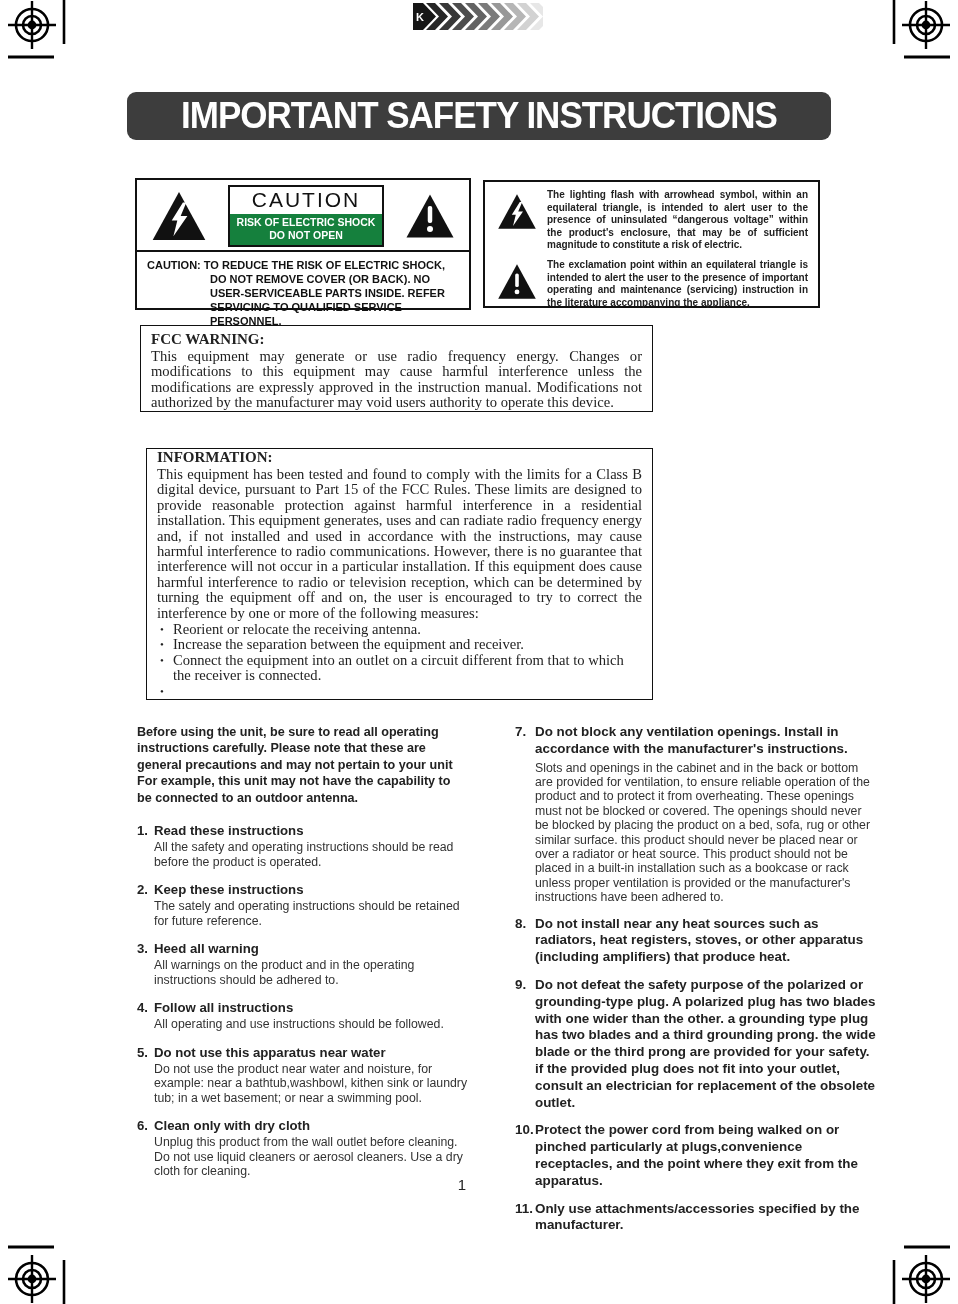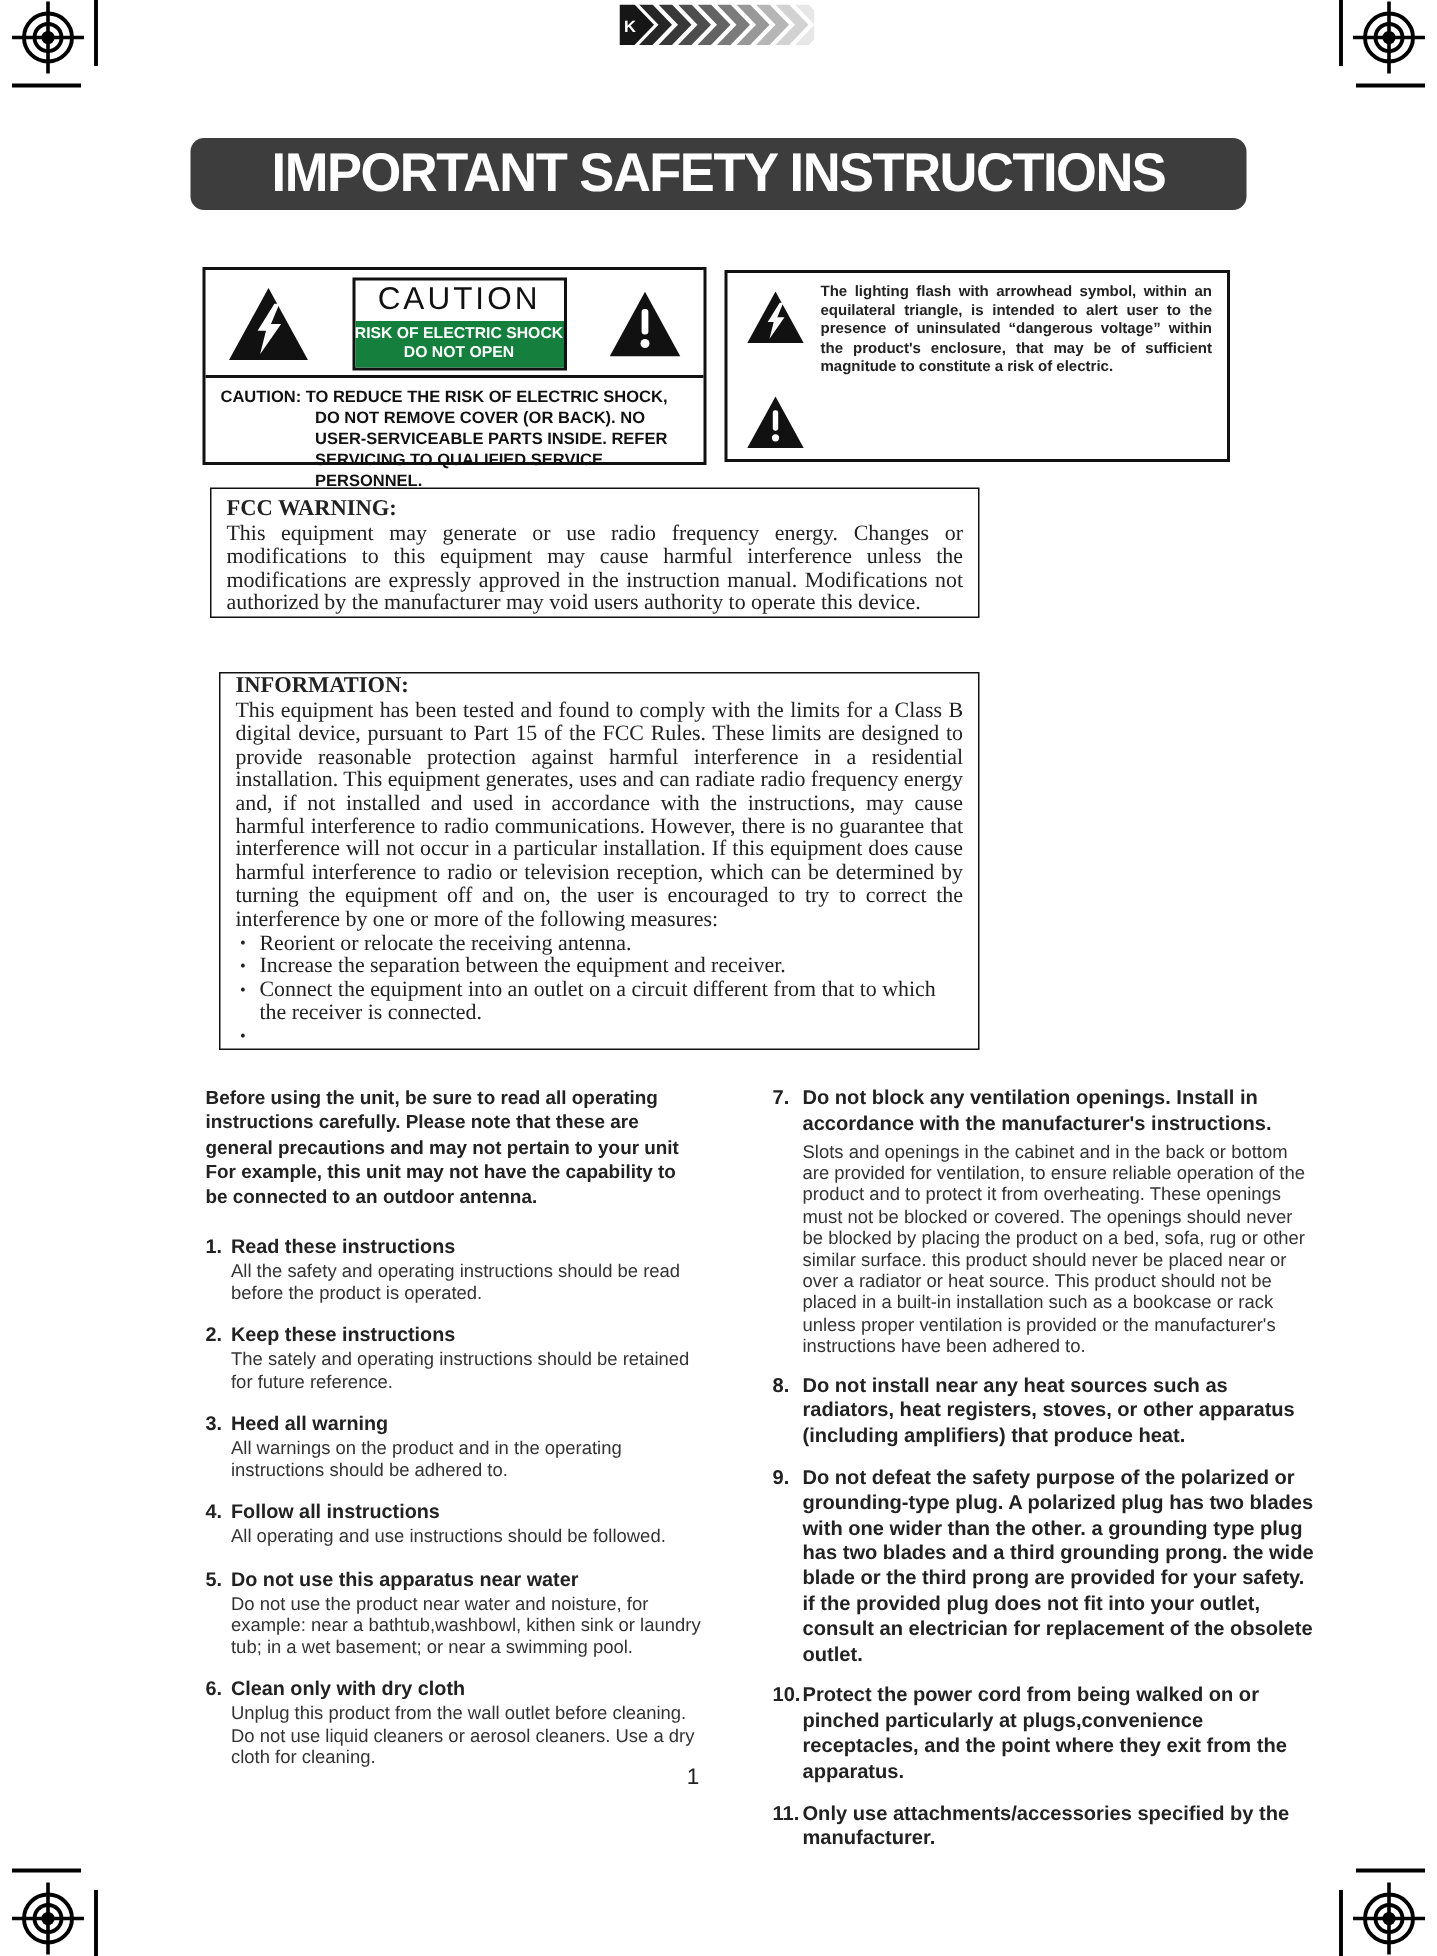--- a/index.html
+++ b/index.html
@@ -24,21 +24,21 @@
   .title-bar span{
     color:#ffffff;font-weight:bold;font-size:35px;letter-spacing:-1px;
     transform:scaleY(1.04);white-space:nowrap;
   }
   
   .caution-box{
     position:absolute;left:135px;top:178px;width:336px;height:132px;
     border:2px solid #111;background:#fff;box-sizing:border-box;
   }
   .cb-top{display:flex;align-items:center;justify-content:space-between;padding:6px 14px 4px 14px;height:60px;}
-  .cb-center{width:143px;border:2px solid #111;box-sizing:border-box;}
+  .cb-center{width:156px;border:2px solid #111;box-sizing:border-box;}
   .cb-caution{text-align:center;font-size:21px;letter-spacing:2px;padding:1px 0 2px 0;color:#111;}
   .cb-black{background:#15803d;color:#fff;text-align:center;font-weight:bold;padding:2px 0 3px 0;}
   .cb-black div{font-size:10.5px;line-height:13px;}
   .cb-body{
     border-top:2px solid #111;padding:6px 8px 4px 10px;font-weight:bold;font-size:11px;line-height:14px;
     text-indent:-63px;padding-left:73px;color:#111;
   }
   .tri{flex:0 0 auto;}
   
   .symbol-box{
@@ -170,20 +170,21 @@
       <path d="M57 22 L37 54 L47 54 L40 82 L65 46 L53 46 L63 22 Z" fill="#fff"></path>
     </svg>
     <p>The lighting flash with arrowhead symbol, within an equilateral triangle, is intended to alert user to the presence of uninsulated “dangerous voltage” within the product's enclosure, that may be of sufficient magnitude to constitute a risk of electric.</p>
   </div>
   <div class="sym-row">
     <svg class="tri" width="40" height="37" viewBox="0 0 100 92">
       <path d="M50 3 L97 89 L3 89 Z" fill="#111"></path>
       <rect x="45.5" y="26" width="9" height="34" rx="4" fill="#fff"></rect>
       <circle cx="50" cy="72" r="6" fill="#fff"></circle>
     </svg>
+    <p>The exclamation point within an equilateral triangle is intended to alert the user to the presence of important operating and maintenance (servicing) instruction in the literature accompanying the appliance.</p>
   </div>
 </div>
 
 <div class="fcc-box">
   <p class="serif-title">FCC WARNING:</p>
   <p class="serif-body">This equipment may generate or use radio frequency energy. Changes or modifications to this equipment may cause harmful interference unless the modifications are expressly approved in the instruction manual. Modifications not authorized by the manufacturer may void users authority to operate this device.</p>
 </div>
 
 <div class="info-box">
   <p class="serif-title">INFORMATION:</p>

